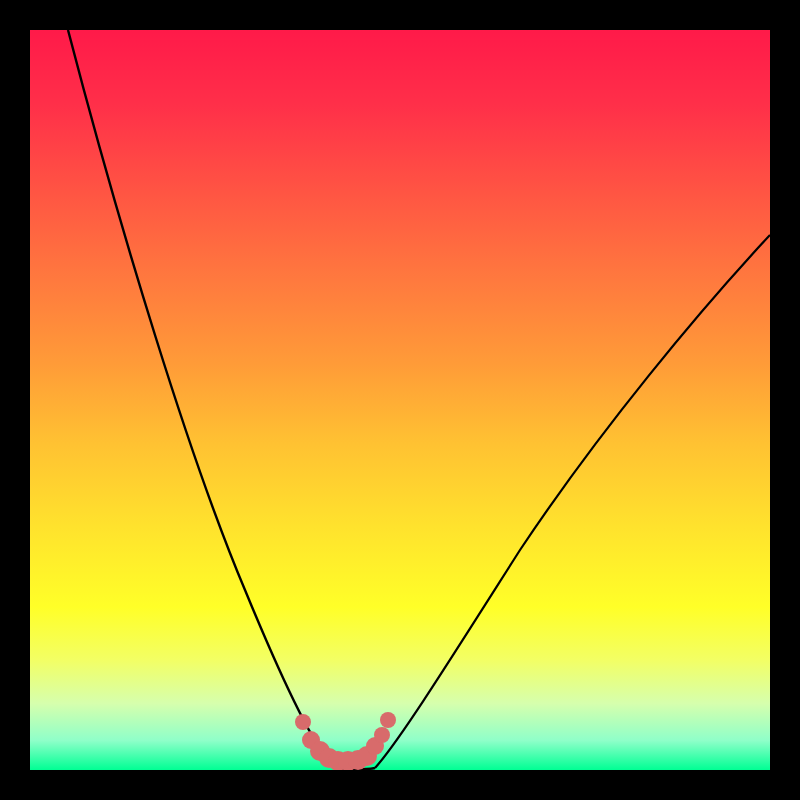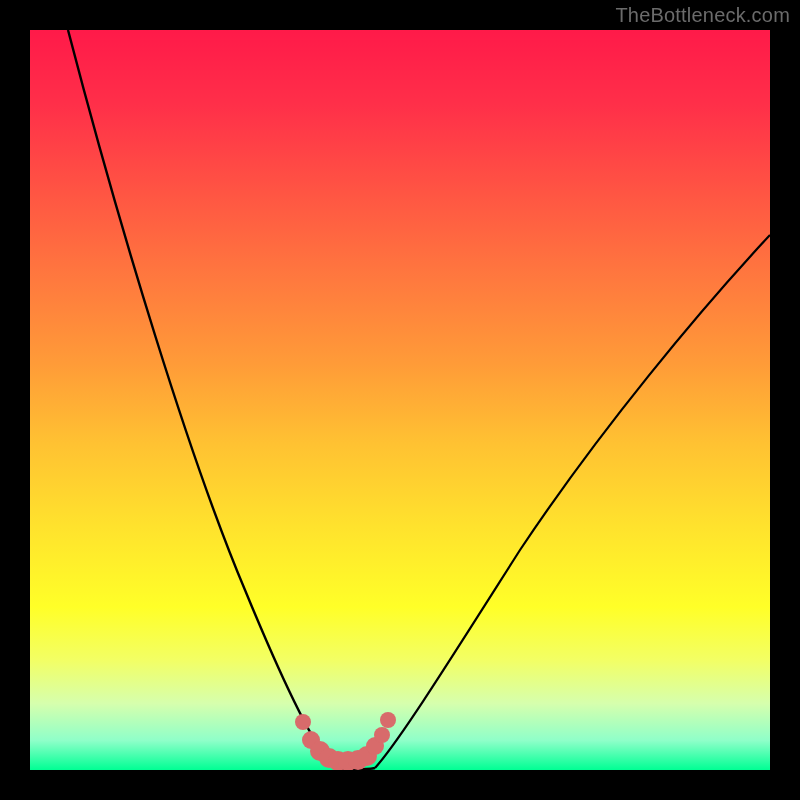--- a/index.html
+++ b/index.html
@@ -84,14 +84,13 @@
         <circle cx="308" cy="731" r="10"></circle>
         <circle cx="318" cy="731" r="10"></circle>
         <circle cx="328" cy="730" r="10"></circle>
         <circle cx="337" cy="726" r="10"></circle>
         <circle cx="345" cy="716" r="9"></circle>
         <circle cx="352" cy="705" r="8"></circle>
         <circle cx="358" cy="690" r="8"></circle>
       </g>
     </svg>
   </div>
-  <div class="watermark">TheBottleneck.com</div>
 </div>
 
 </body></html>

